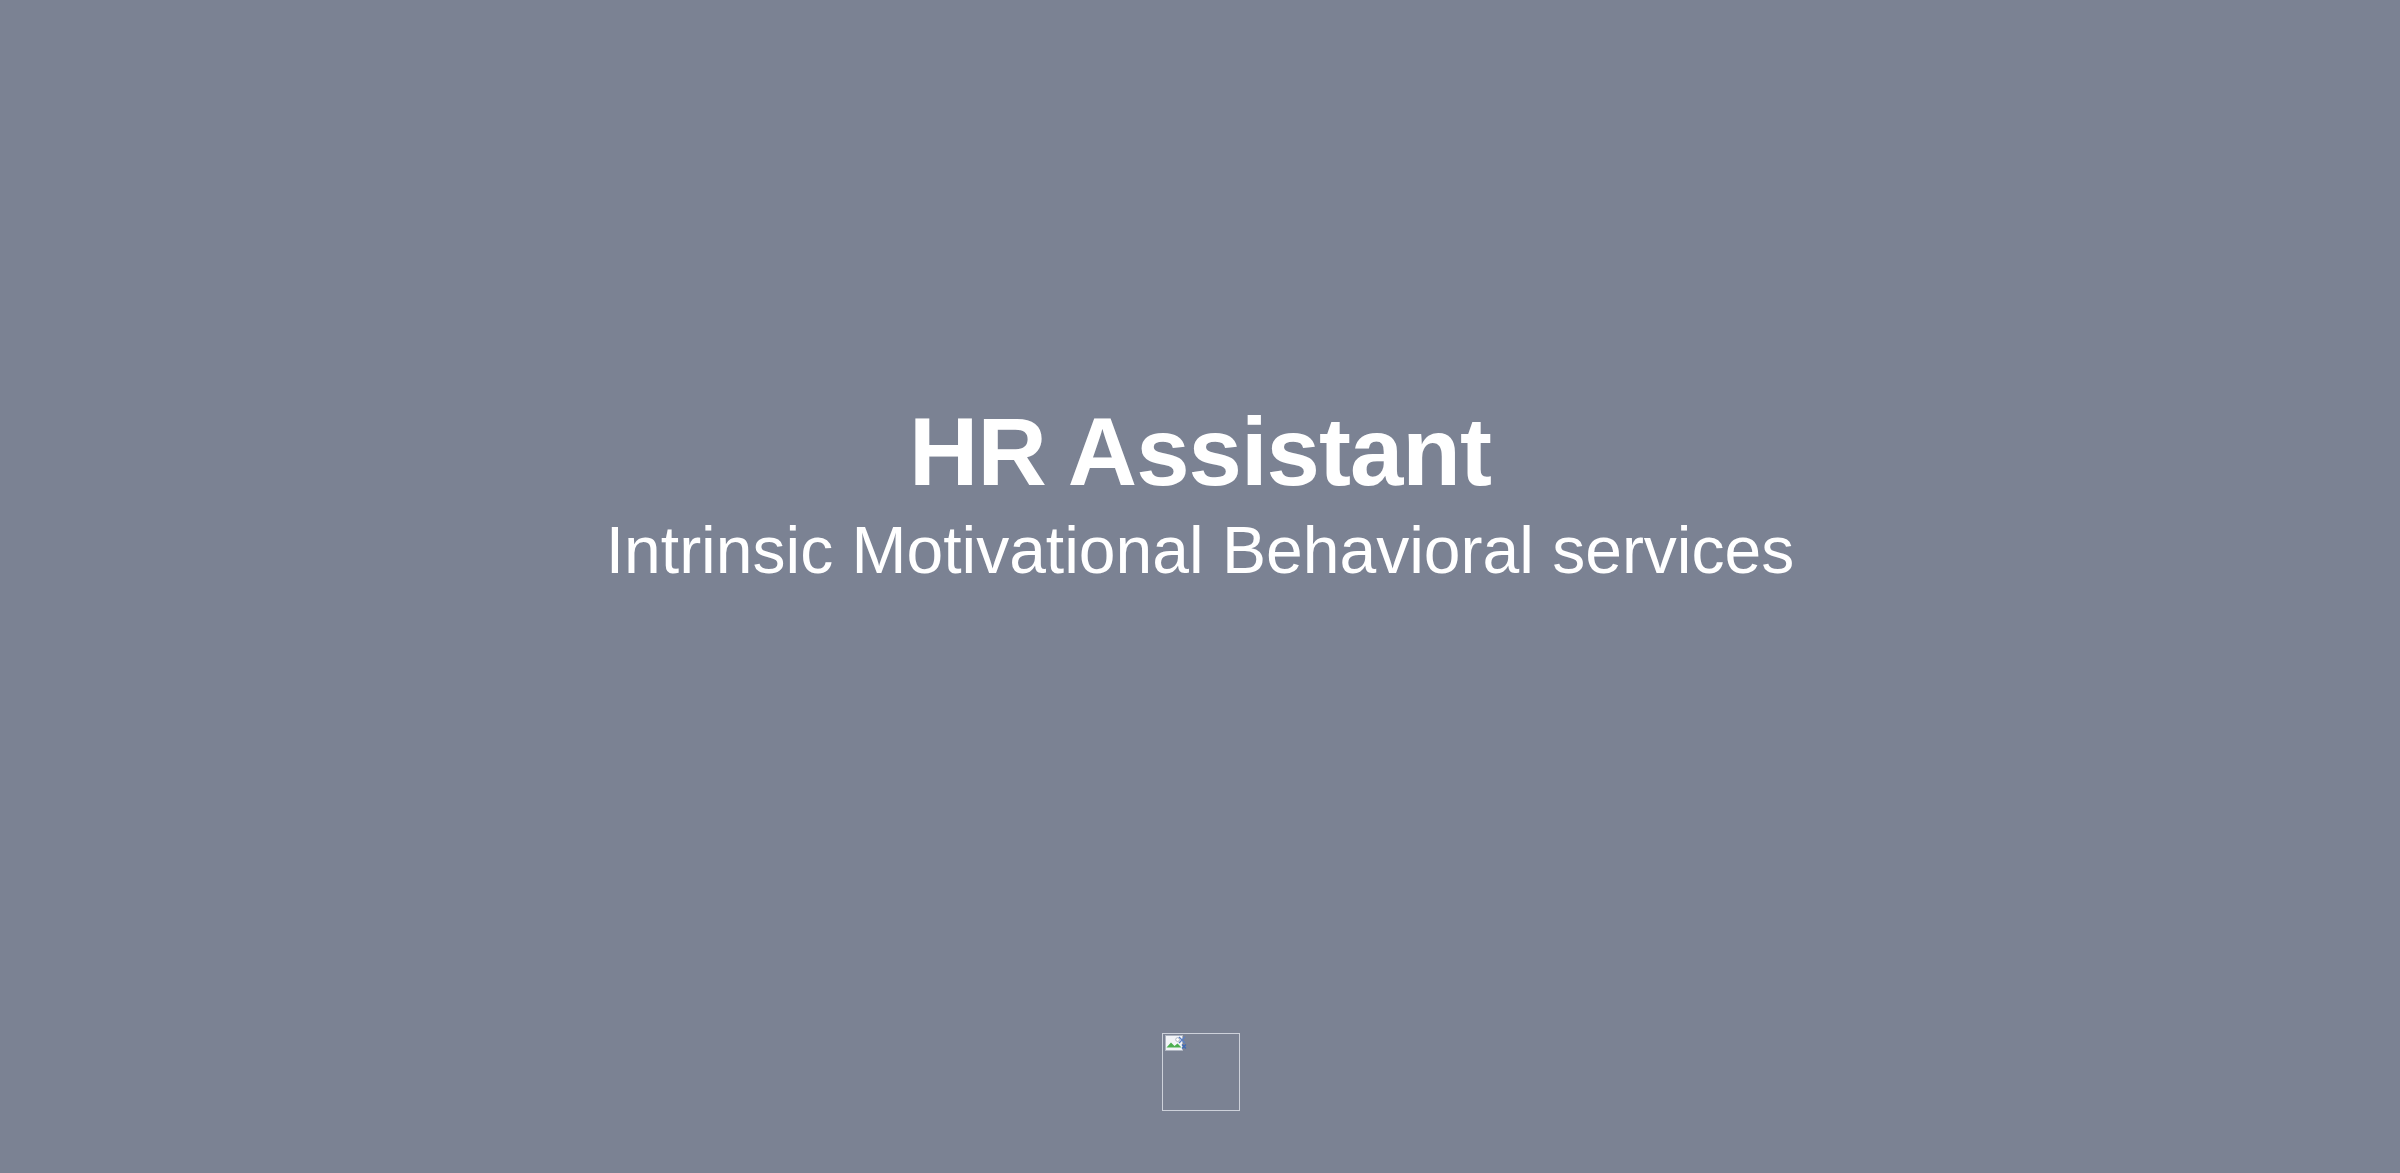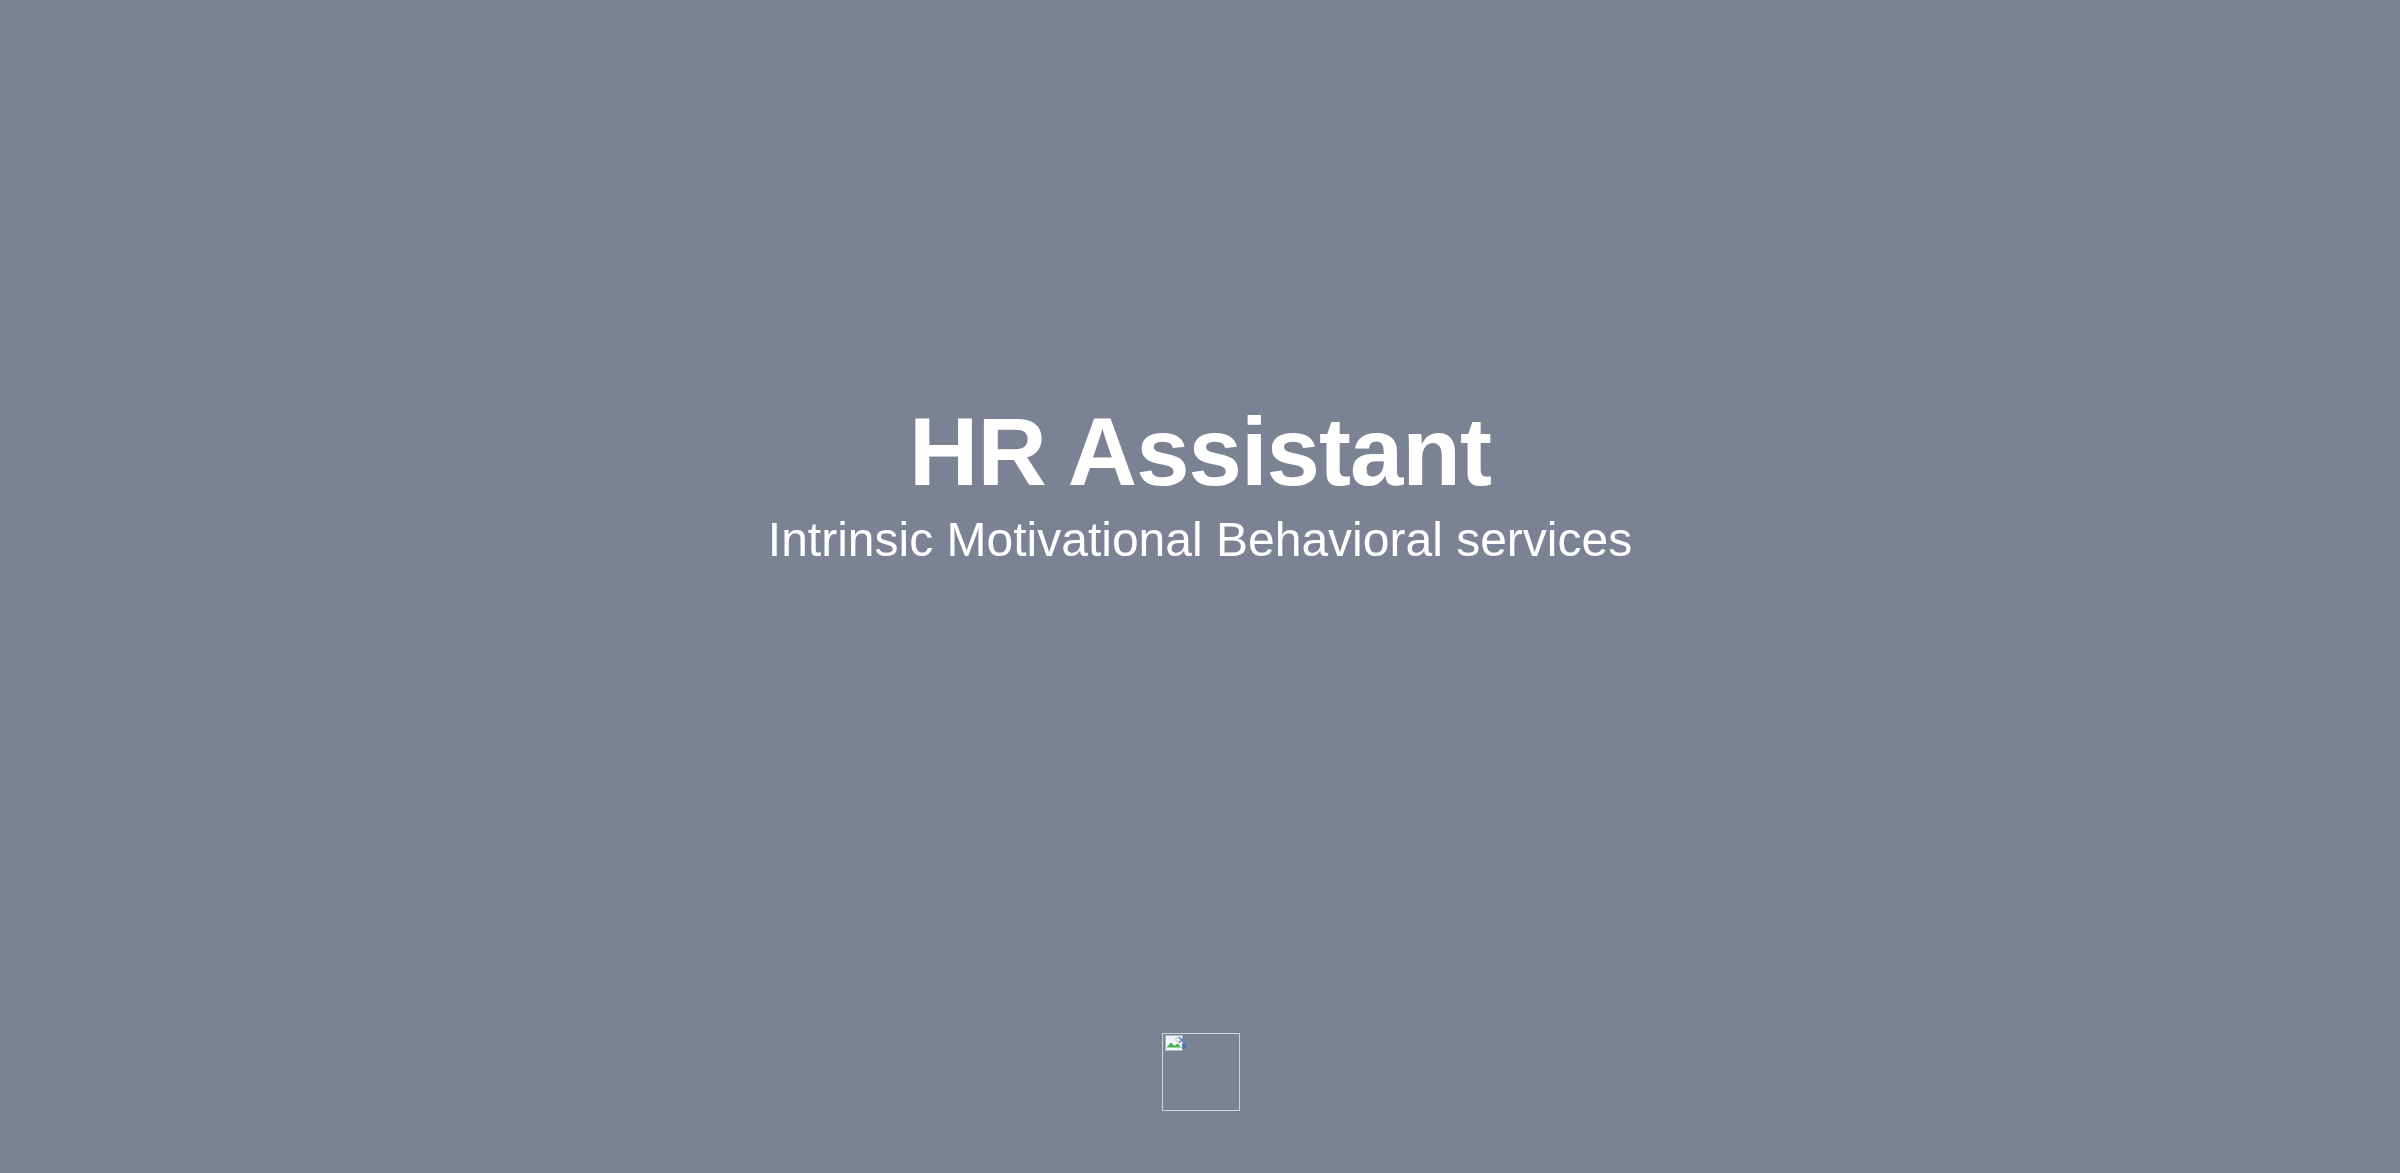--- a/index.html
+++ b/index.html
@@ -43,21 +43,21 @@
     text-align: center;
     white-space: nowrap;
   }
 
   .app-subtitle {
     margin: 0;
     padding: 0;
     margin-top: 6px;
     color: #ffffff;
     font-family: "Liberation Sans", sans-serif;
-    font-size: 48px;
+    font-size: 66px;
     font-weight: normal;
     line-height: 1.18;
     letter-spacing: 0px;
     text-align: center;
     white-space: nowrap;
   }
 
   .logo-slot {
     position: absolute;
     left: 1162px;

